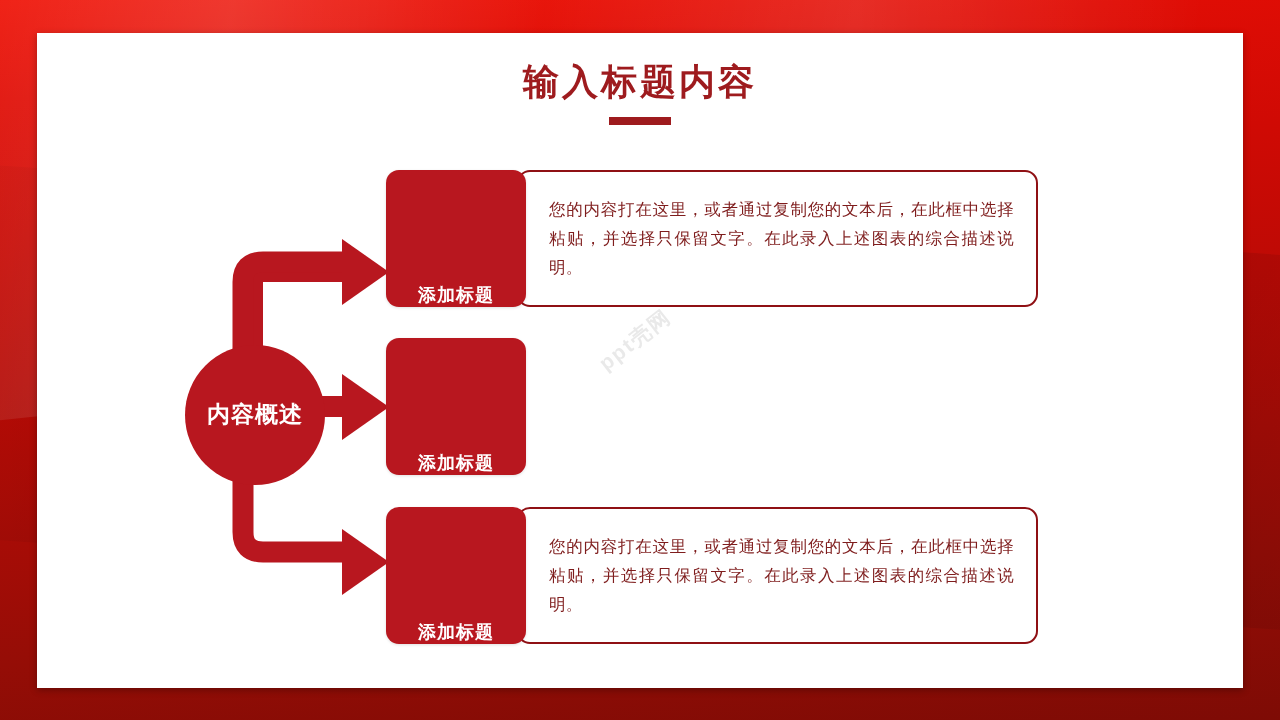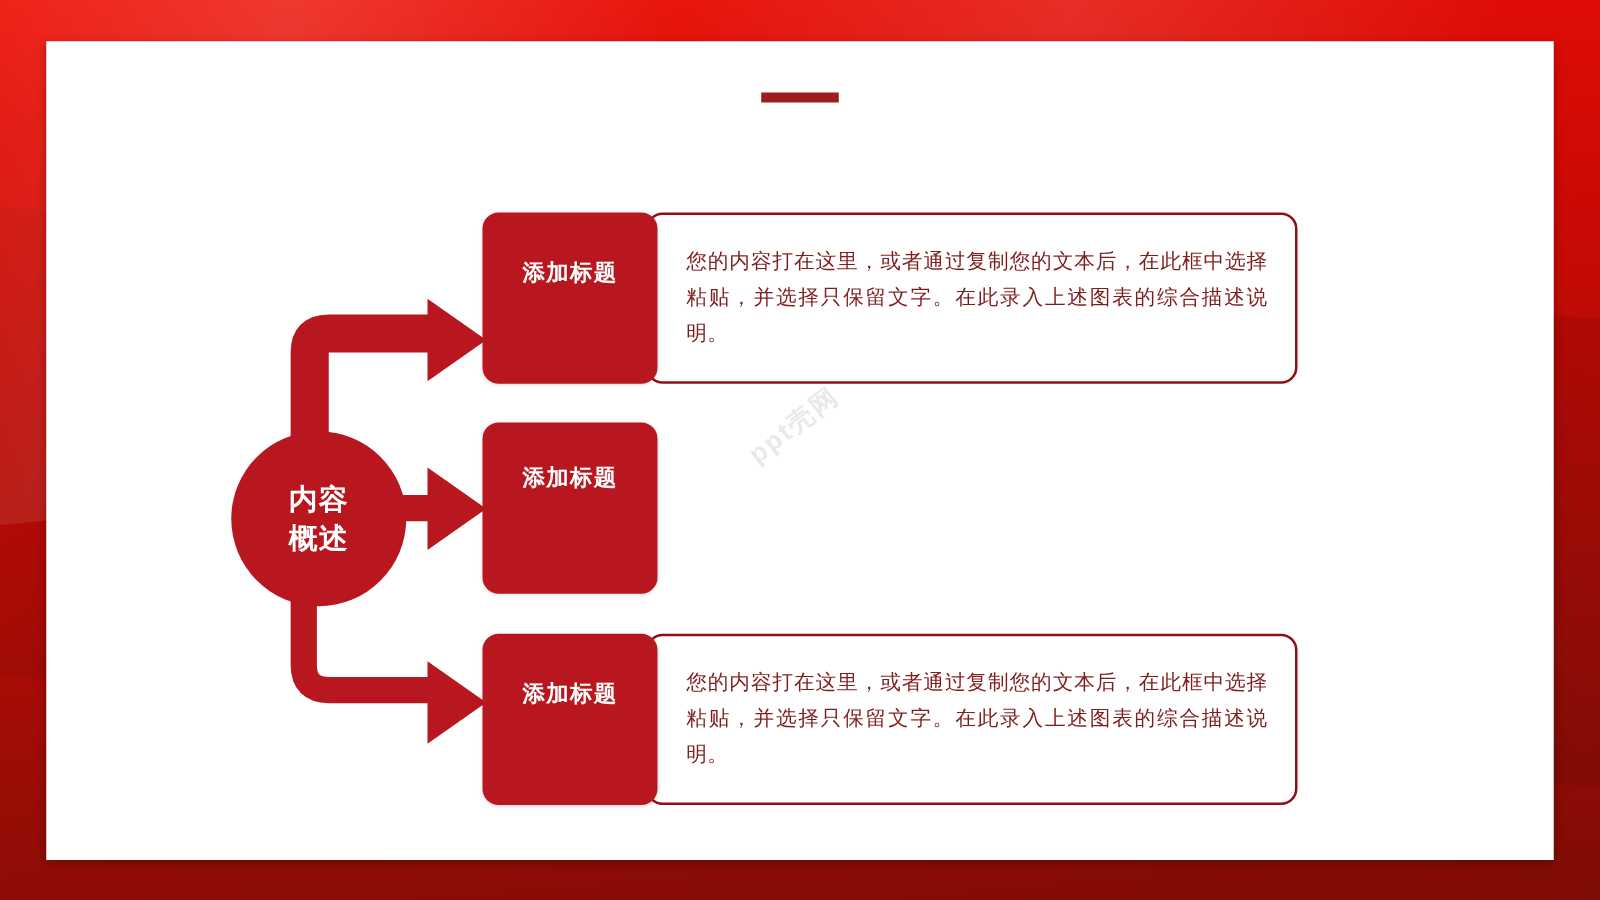--- a/index.html
+++ b/index.html
@@ -107,21 +107,20 @@
   .hub {
     position: absolute;
     left: 148px;
     top: 312px;
     width: 140px;
     height: 140px;
     border-radius: 50%;
     background: #b8171f;
     color: #ffffff;
     display: flex;
-    flex-direction: column;
     align-items: center;
     justify-content: center;
     font-size: 23px;
     font-weight: bold;
     line-height: 1.35;
     letter-spacing: 1px;
     z-index: 3;
   }
 
   
@@ -149,21 +148,21 @@
   .row-tile {
     position: absolute;
     left: 0;
     top: 0;
     width: 140px;
     height: 137px;
     background: #b8171f;
     border-radius: 13px;
     color: #ffffff;
     display: flex;
-    align-items: flex-start;
+    align-items: flex-end;
     justify-content: center;
     font-size: 18px;
     font-weight: bold;
     letter-spacing: 1px;
     z-index: 2;
     box-shadow: 0 1px 3px rgba(0,0,0,0.12);
   }
   .row-1 .row-tile,
   .row-3 .row-tile { padding-top: 36px; box-sizing: border-box; }
   .row-2 .row-tile { padding-top: 32px; box-sizing: border-box; }
@@ -211,20 +210,21 @@
 </head>
 <body>
 
 <div class="slide">
   <div class="bg-sheen-a"></div>
   <div class="bg-sheen-b"></div>
 
   <div class="card">
 
     <div class="title-block">
+      <h1 class="slide-title">输入标题内容</h1>
       <div class="title-rule"></div>
     </div>
 
     <div class="diagram">
 
       <svg class="connectors" viewBox="0 0 1206 655">
 
         <path d="M 206 382
                  L 206 249
                  Q 206 229 226 229

